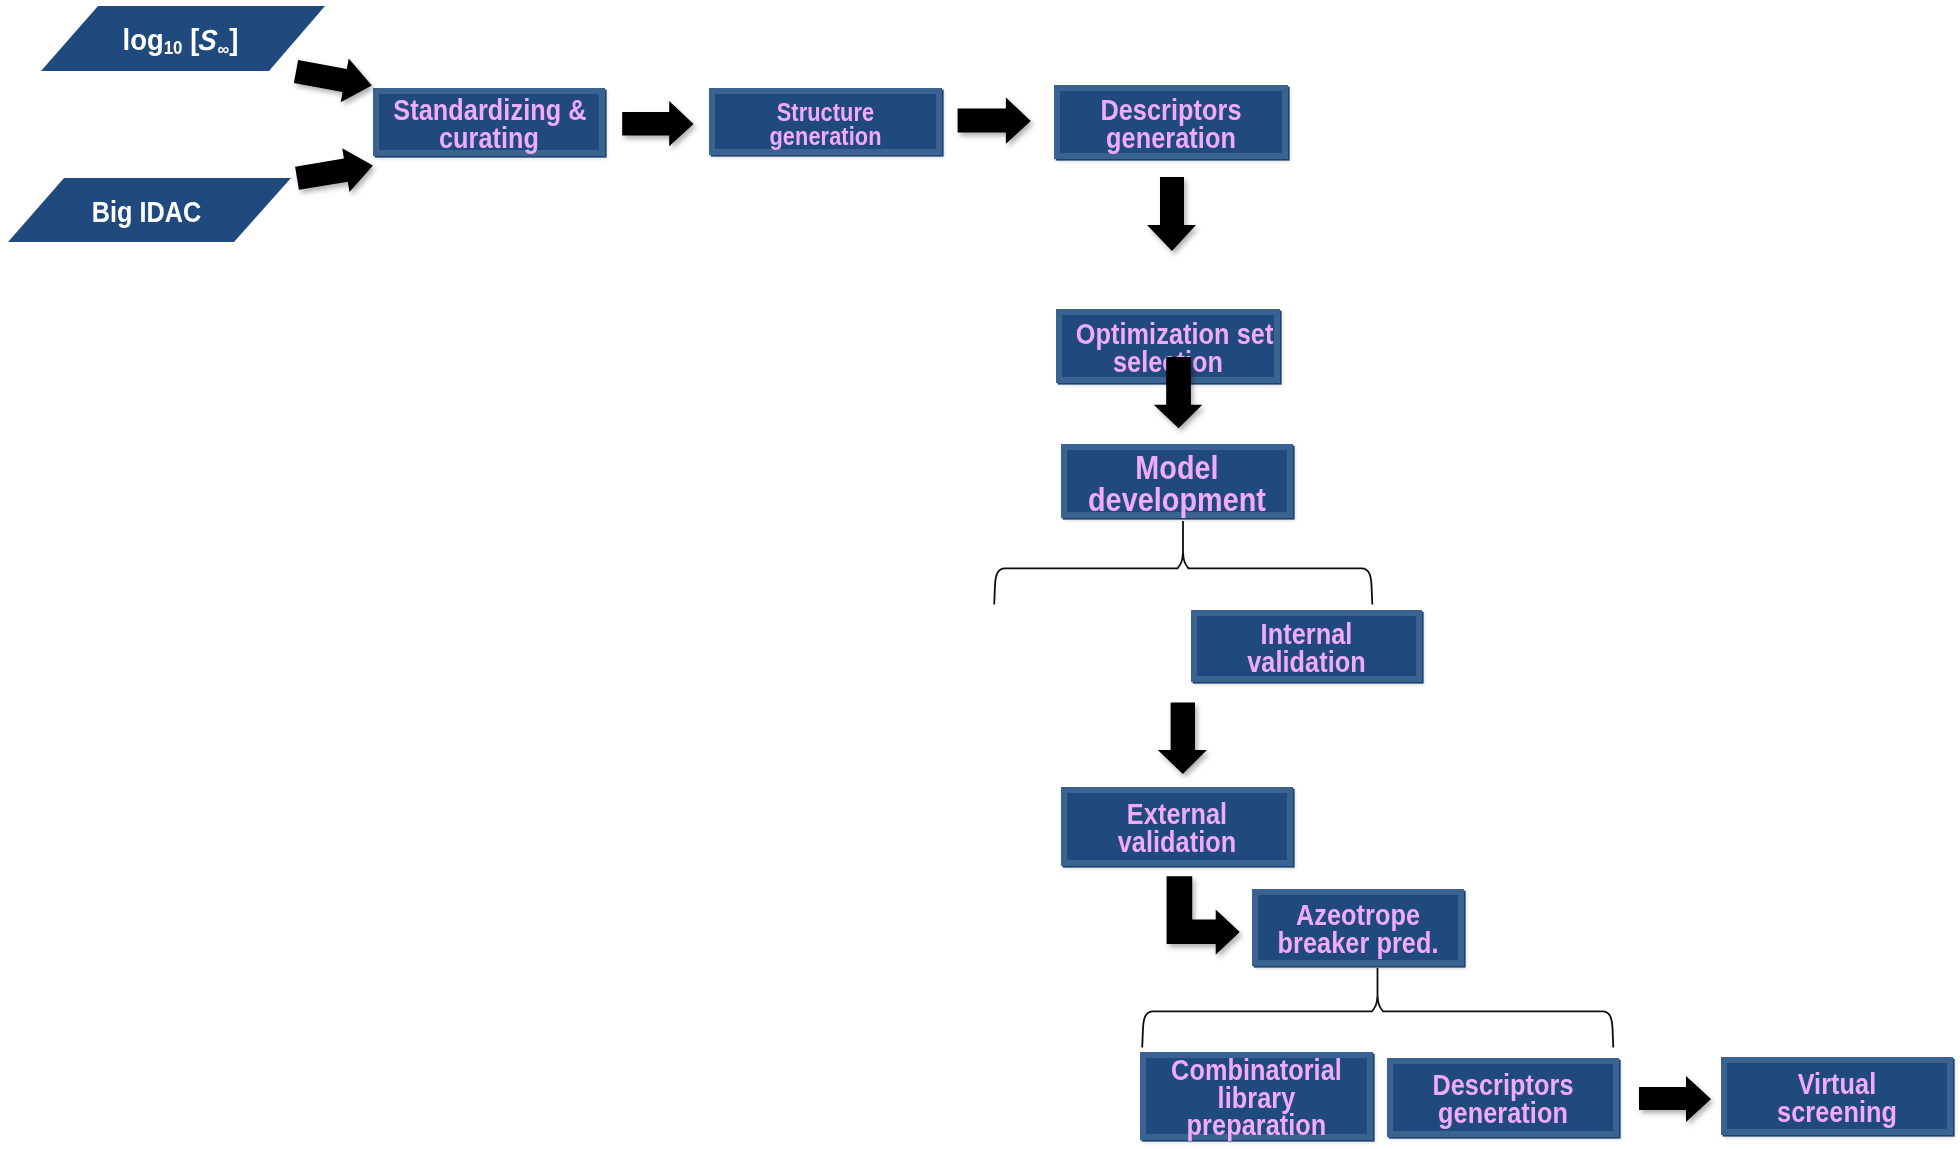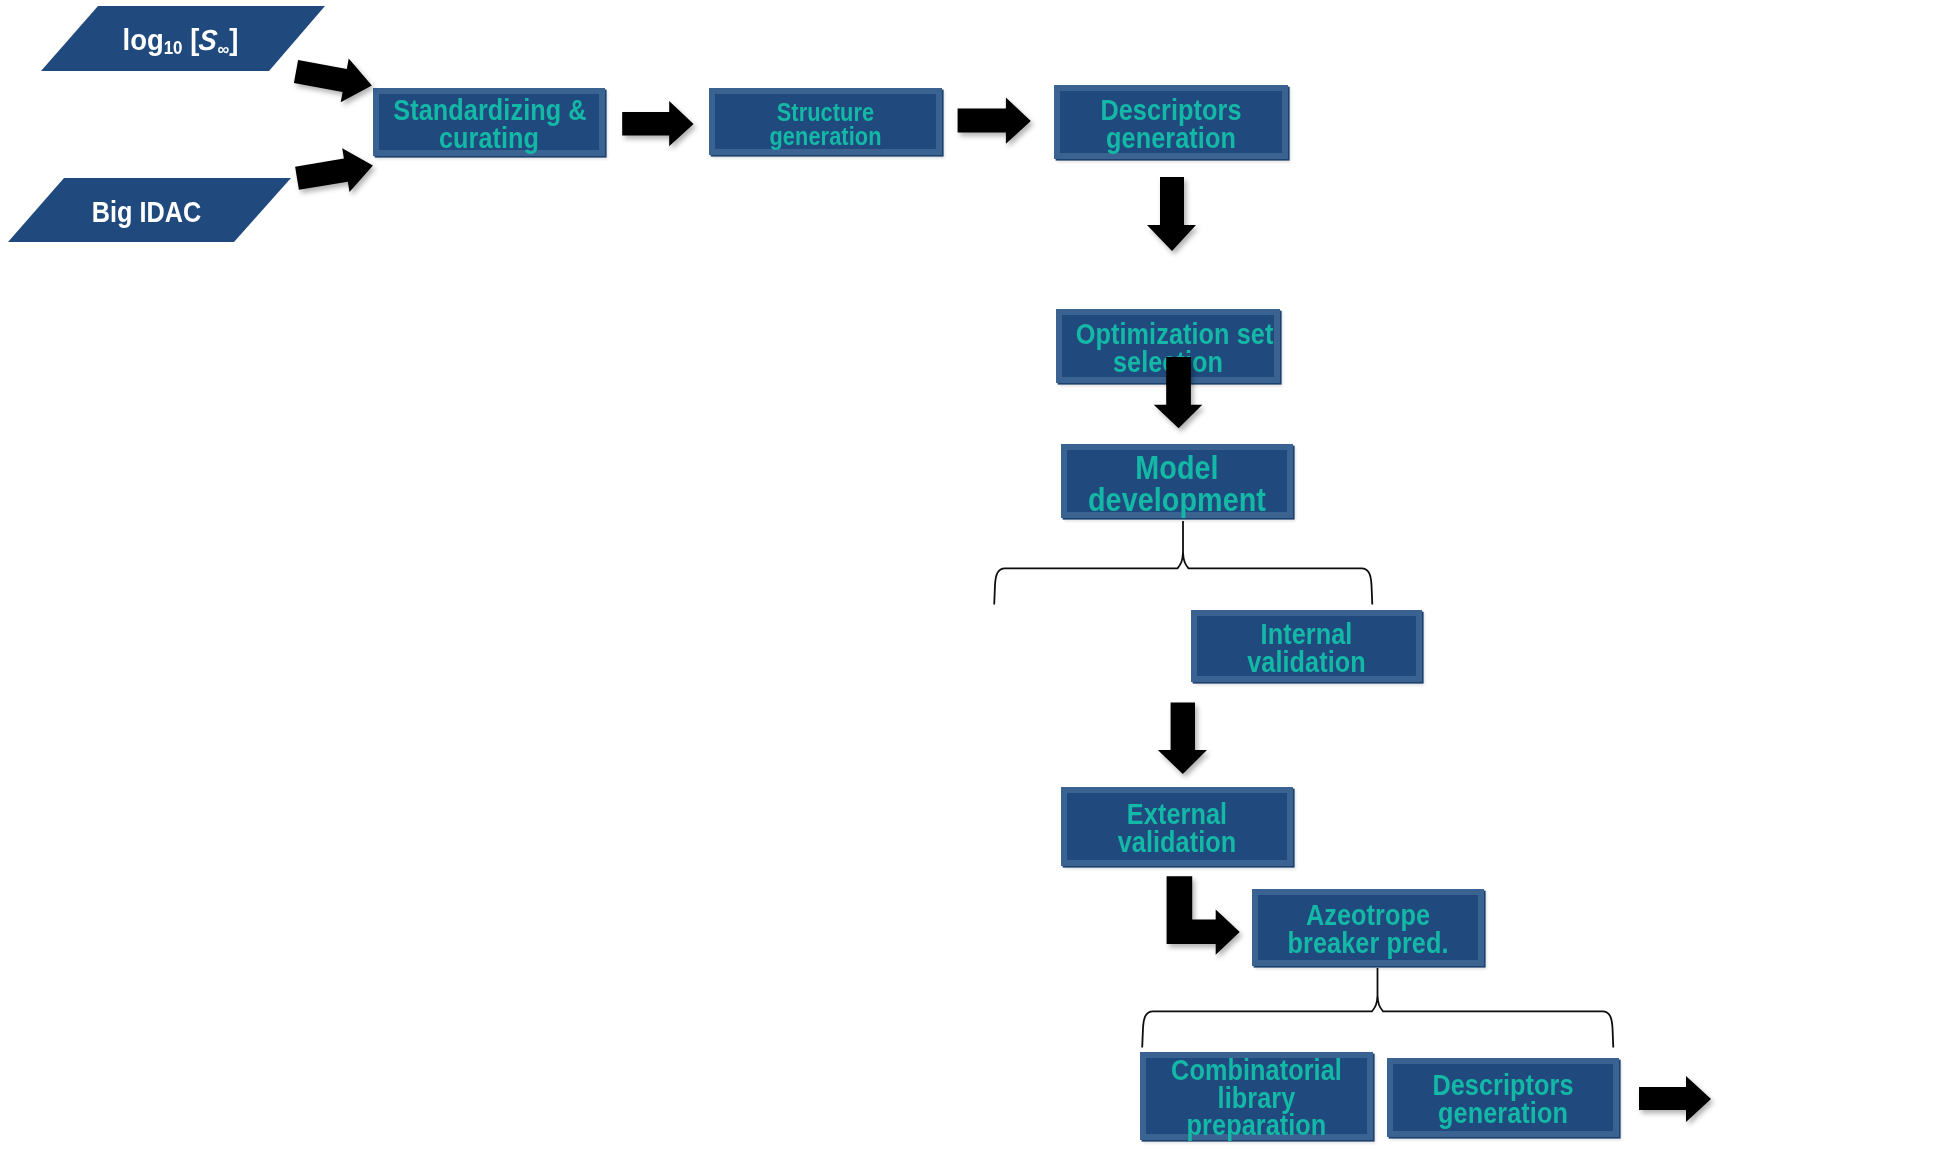--- a/index.html
+++ b/index.html
@@ -4,21 +4,21 @@
 <style>
   html,body{margin:0;padding:0;background:#ffffff;}
   body{width:1960px;height:1149px;overflow:hidden;
        font-family:"Liberation Sans",sans-serif;
        -webkit-font-smoothing:antialiased;}
   #stage{position:relative;width:1960px;height:1149px;background:#fff;}
 
   
   .node{position:absolute;box-sizing:border-box;
         background:#204a7d;border:6px solid #3a6392;line-height:0.96;
-        color:#14b8a6;font-weight:bold;text-align:center;
+        color:#f0abfc;font-weight:bold;text-align:center;
         display:flex;align-items:center;justify-content:center;
         letter-spacing:0.1px;
         box-shadow:1.6px 1.6px 0 0 #1c416f,
                    2.5px 3px 3px rgba(0,0,0,0.14);}
   .node .txt{display:block;width:100%;line-height:inherit;white-space:nowrap;position:relative;top:2.5px;
              transform:scaleX(0.87);transform-origin:center center;}
 
   
   .para{position:absolute;}
   .para .plabel{position:absolute;color:#fff;font-weight:bold;
@@ -74,32 +74,35 @@
 
 
   <div class="node" style="left:1191px;top:610px;width:231px;height:72px;font-size:29px;">
     <span class="txt"><span>Internal</span><br><span>validation</span></span>
   </div>
 
   <div class="node" style="left:1061px;top:787px;width:232px;height:79px;font-size:29px;justify-content:center;">
     <span class="txt"><span>External</span><br><span>validation</span></span>
   </div>
 
-  <div class="node" style="left:1252px;top:889px;width:232px;height:77px;font-size:29px;">
+  <div class="node" style="left:1252px;top:889px;width:212px;height:77px;font-size:29px;">
     <span class="txt"><span>Azeotrope</span><br><span>breaker pred.</span></span>
   </div>
 
   <div class="node" style="left:1140px;top:1052px;width:233px;height:88px;font-size:29px;line-height:0.96;padding-top:0;">
     <span class="txt"><span>Combinatorial</span><br><span>library</span><br><span>preparation</span></span>
   </div>
 
   <div class="node" style="left:1387px;top:1058px;width:232px;height:79px;font-size:29px;">
     <span class="txt"><span>Descriptors</span><br><span>generation</span></span>
   </div>
 
+  <div class="node" style="left:1721px;top:1057px;width:232px;height:78px;font-size:29px;">
+    <span class="txt"><span>Virtual</span><br><span>screening</span></span>
+  </div>
 
   <svg class="layer">
     <defs>
       <filter id="sh" x="-40%" y="-40%" width="200%" height="200%">
         <feDropShadow dx="2.5" dy="3.5" stdDeviation="2.8" flood-color="#000" flood-opacity="0.30"></feDropShadow>
       </filter>
     </defs>
     <g fill="#000000" filter="url(#sh)">
 
       <polygon points="298.1,60.1 346.8,68.9 348.7,58.6 371.8,85.4 340.7,102.3 342.6,92.0 293.9,83.1"></polygon>

